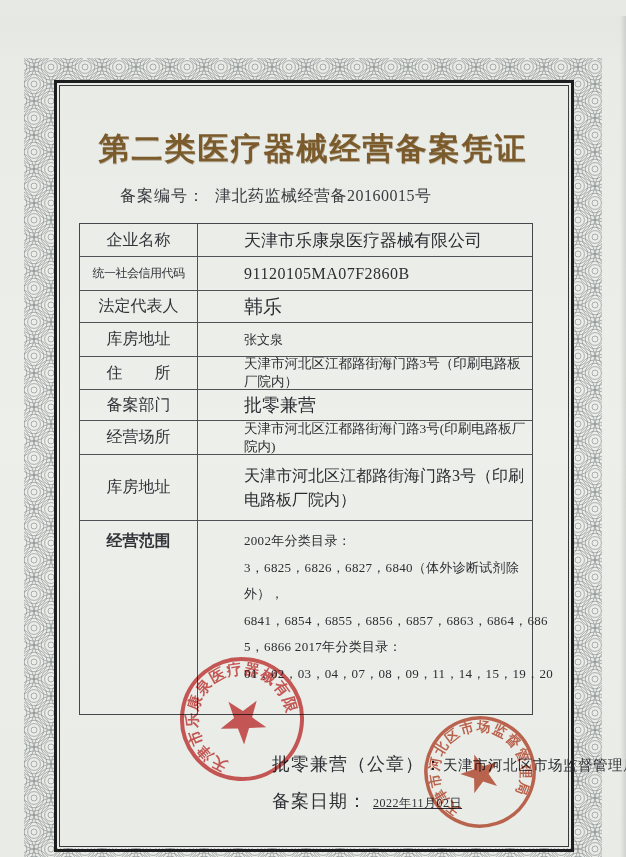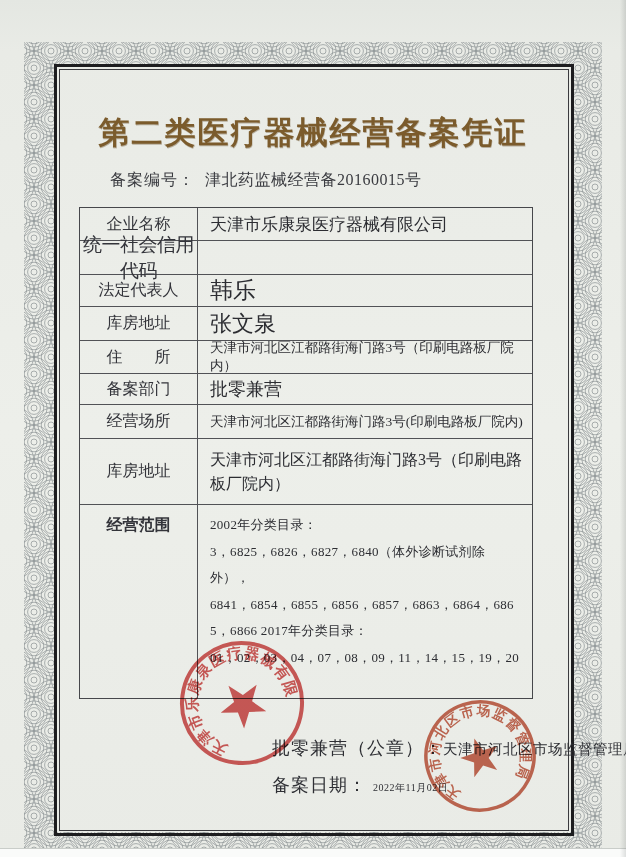--- a/index.html
+++ b/index.html
@@ -2,62 +2,62 @@
 <html><head>
 <meta charset="utf-8">
 <style>
   html,body{margin:0;padding:0;}
   body{
     width:626px;height:857px;position:relative;overflow:hidden;
     background:#e7e9e4;
     font-family:"Liberation Serif","DejaVu Serif",serif;
     color:#2d2e32;
   }
-  .page{position:absolute;inset:0;background:linear-gradient(180deg,#e4e7e2 0%,#e9ebe6 6%,#edefeA 50%,#e9ebe6 100%);}
+  .page{position:absolute;inset:0;background:linear-gradient(180deg,#e4e7e2 0%,#e9ebe6 6%,#edefeA 50%,#e9ebe6 100%);margin-top:16px;}
   .guilloche{position:absolute;left:0;top:0;}
   .frame{
     position:absolute;left:54px;top:64px;width:514px;height:766px;
     border:3px solid #1d1d1f;background:transparent;
   }
   .frame-inner{
     position:absolute;inset:2px;border:1px solid #3a3a3e;
   }
   .title{
     position:absolute;left:0;top:112px;width:626px;text-align:center;
     font-size:31px;font-weight:bold;color:#7b5b2c;letter-spacing:2px;
     text-shadow:0.5px 0.5px 0 rgba(90,60,20,.35);
   }
   .regline{
-    position:absolute;left:110px;top:170px;font-size:16px;letter-spacing:1px;color:#3a3b40;
+    position:absolute;left:120px;top:170px;font-size:16px;letter-spacing:1px;color:#3a3b40;
   }
   .regline .num{margin-left:10px;letter-spacing:0.5px;}
   .cert-table{
     position:absolute;left:79px;top:207px;width:454px;
     border:1.5px solid #46474b;box-sizing:border-box;
   }
-  .row{display:flex;border-top:1px solid #515256;box-sizing:border-box;}
+  .row{display:flex;border-top:1px solid #515256;box-sizing:border-box;gap:34px;}
   .row:first-child{border-top:none;}
   .cell-l{
     width:118px;flex:0 0 118px;border-right:1px solid #515256;box-sizing:border-box;
     display:flex;align-items:center;justify-content:center;text-align:center;
     font-size:16px;color:#33343a;
   }
   .cell-v{
     flex:1;display:flex;align-items:center;padding:2px 6px 2px 12px;box-sizing:border-box;
     font-size:16px;color:#2c2d32;
   }
   .cell-v.small{font-size:13.5px;}
-  .cell-l.small{font-size:19px;letter-spacing:-0.5px;}
+  .cell-l.small{font-size:12px;letter-spacing:-0.5px;}
   .row.tall .cell-l{align-items:flex-start;padding-top:10px;font-weight:bold;}
   .row.tall .cell-v{align-items:flex-start;display:block;padding-top:7px;}
   .scope-line{font-size:13px;line-height:26.5px;letter-spacing:0.3px;white-space:nowrap;}
   .footer-dept{position:absolute;left:272px;top:736px;font-size:18px;letter-spacing:1px;color:#2e2f34;white-space:nowrap;}
   .footer-dept .val{font-size:14.5px;letter-spacing:0.5px;}
   .footer-date{position:absolute;left:272px;top:773px;font-size:18px;letter-spacing:1px;color:#2e2f34;white-space:nowrap;}
-  .footer-date .val{font-size:10px;margin-left:6px;letter-spacing:0.5px;}
+  .footer-date .val{font-size:12px;margin-left:6px;letter-spacing:0.5px;text-decoration:underline;}
   .seal{position:absolute;mix-blend-mode:multiply;opacity:0.87;}
   .seal-company{left:172px;top:633px;}
   .seal-authority{left:418px;top:694px;}
   .bottom-strip{
     position:absolute;left:0;top:848px;width:626px;height:9px;
     background:#fafbfa;border-top:1px solid #c9cdc9;
   }
   .right-shadow{
     position:absolute;top:0;right:0;width:6px;height:857px;
     background:linear-gradient(90deg,rgba(0,0,0,0) 0%,rgba(90,95,95,.18) 100%);
@@ -113,28 +113,29 @@
     <span>备案编号：</span><span class="num">津北药监械经营备20160015号</span>
   </div>
 
   <div class="cert-table">
     <div class="row" style="height:32px">
       <div class="cell-l">企业名称</div>
       <div class="cell-v" style="font-size:17px">天津市乐康泉医疗器械有限公司</div>
     </div>
     <div class="row" style="height:34px">
       <div class="cell-l small">统一社会信用代码</div>
+      <div class="cell-v" style="letter-spacing:0.5px">91120105MA07F2860B</div>
     </div>
     <div class="row" style="height:32px">
       <div class="cell-l">法定代表人</div>
-      <div class="cell-v" style="font-size:23px">韩乐</div>
+      <div class="cell-v" style="font-size:19px">韩乐</div>
     </div>
     <div class="row" style="height:34px">
       <div class="cell-l">库房地址</div>
-      <div class="cell-v" style="font-size:22px">张文泉</div>
+      <div class="cell-v" style="font-size:13px">张文泉</div>
     </div>
     <div class="row" style="height:33px">
       <div class="cell-l">住　　所</div>
       <div class="cell-v small">天津市河北区江都路街海门路3号（印刷电路板厂院内）</div>
     </div>
     <div class="row" style="height:31px">
       <div class="cell-l">备案部门</div>
       <div class="cell-v" style="font-size:18px">批零兼营</div>
     </div>
     <div class="row" style="height:34px">

